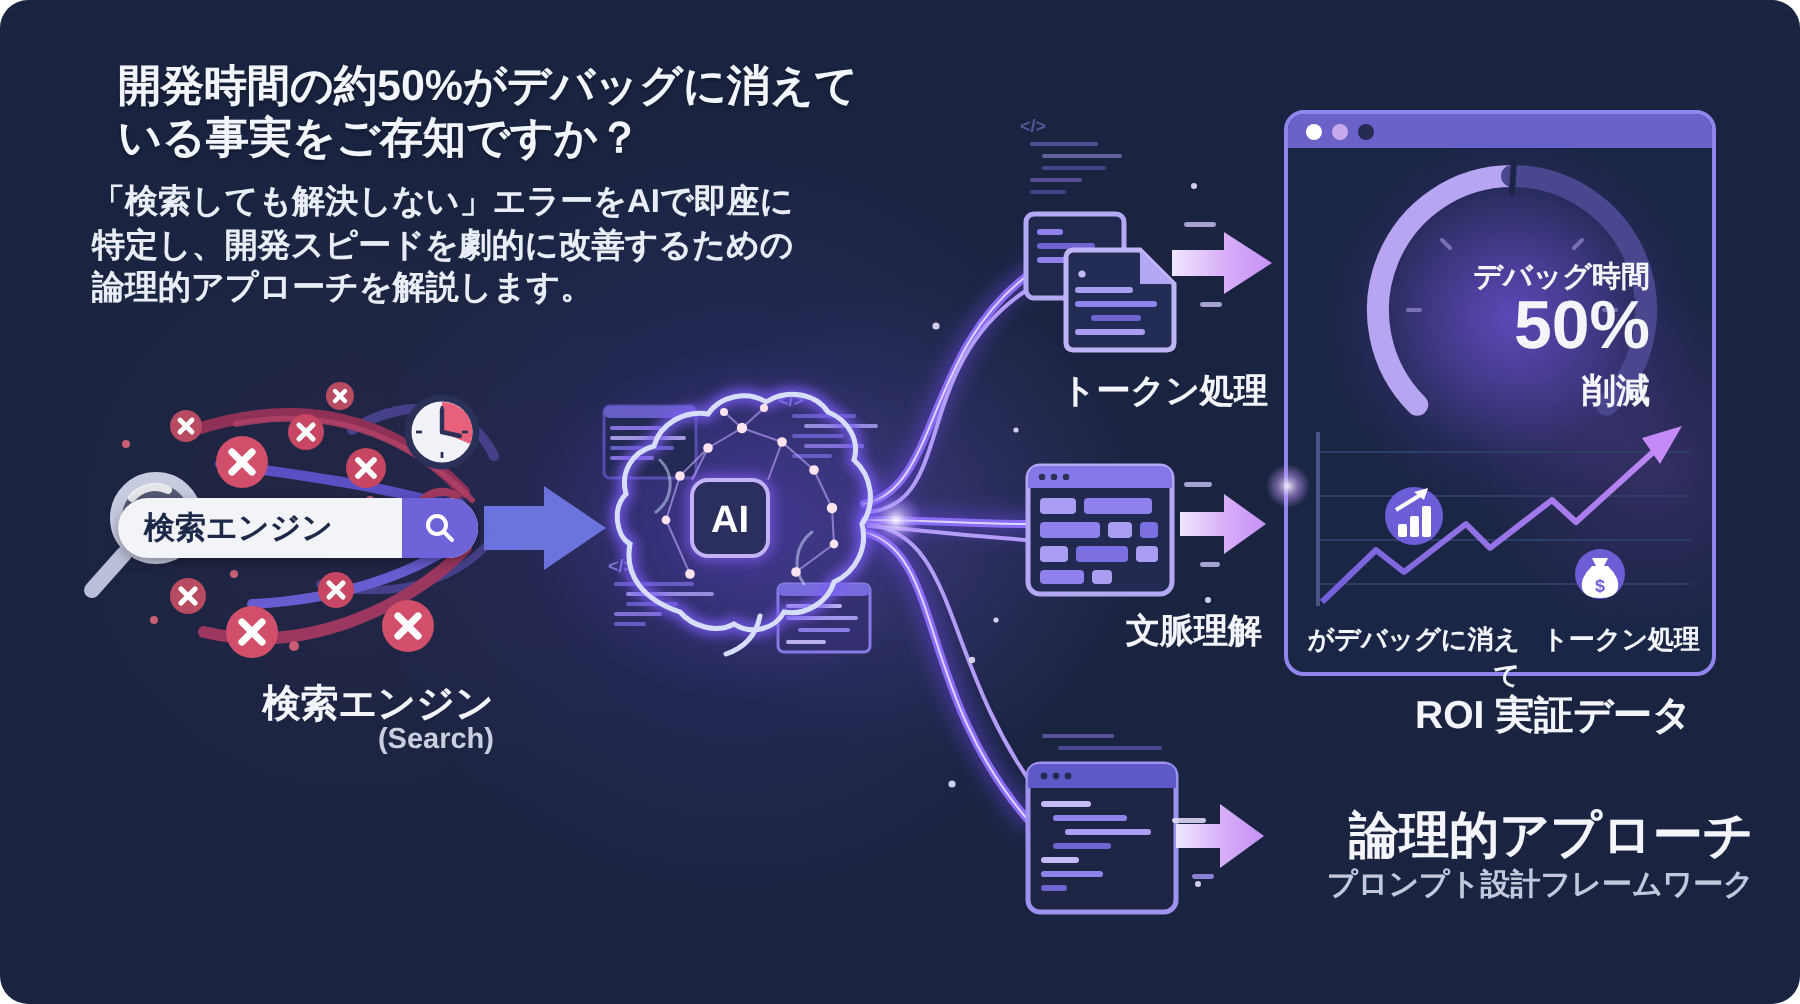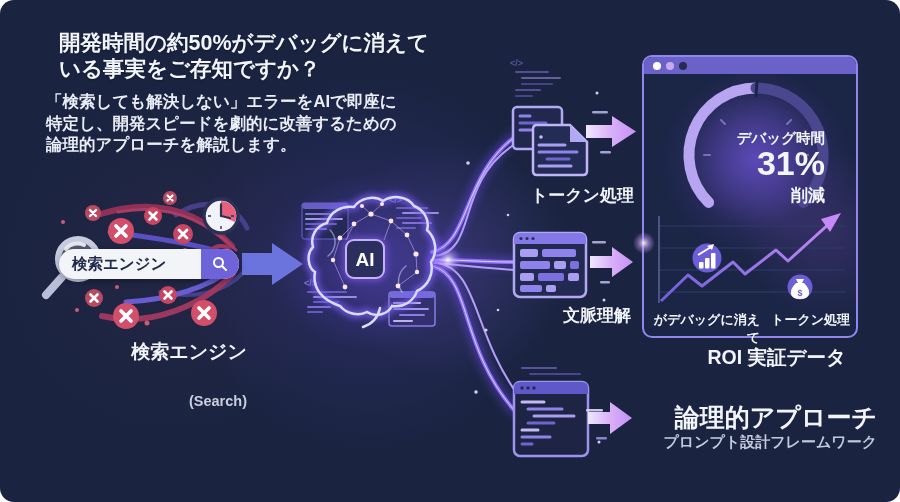--- a/index.html
+++ b/index.html
@@ -362,21 +362,21 @@
     <span class="q">検索エンジン</span>
     <button class="searchbtn">
       <svg width="16" height="16" viewBox="0 0 16 16" style="vertical-align:middle">
         <circle cx="6.5" cy="6.5" r="4.5" fill="none" stroke="#ffffff" stroke-width="2"></circle>
         <line x1="10" y1="10" x2="14" y2="14" stroke="#ffffff" stroke-width="2" stroke-linecap="round"></line>
       </svg>
     </button>
   </div>
 
   <div class="abs lbl" style="left:47px;top:339px;width:200px;font-size:19px;">検索エンジン</div>
-  <div class="abs lbl" style="left:47px;top:362px;width:200px;font-size:14.5px;color:#c9cfdf;margin-top:31px;">(Search)</div>
+  <div class="abs lbl" style="left:47px;top:362px;width:200px;font-size:14.5px;color:#c9cfdf;">(Search)</div>
   <div class="abs lbl" style="left:474px;top:184px;width:160px;font-size:17px;">トークン処理</div>
   <div class="abs lbl" style="left:471px;top:304px;width:160px;font-size:17px;">文脈理解</div>
   <div class="abs lbl" style="left:646px;top:344px;width:200px;font-size:19.5px;">ROI 実証データ</div>
   <div class="abs lbl" style="left:617px;top:401px;width:260px;font-size:25px;font-weight:800;">論理的アプローチ</div>
   <div class="abs lbl" style="left:617px;top:433px;width:260px;font-size:15px;color:#c3c9dc;font-weight:600;">プロンプト設計フレームワーク</div>
 
   <div class="abs panel">
     <div class="titlebar">
       <span class="dot" style="left:9px;background:#ffffff;"></span>
       <span class="dot" style="left:22px;background:#c9a9ee;"></span>
@@ -438,18 +438,18 @@
       <g>
         <circle cx="800" cy="287" r="12.5" fill="#6c5ed6"></circle>
         <polygon points="796,279 804,279 802,283 798,283" fill="#ffffff"></polygon>
         <path d="M 796 283 Q 790 289 791 294 Q 792 299 800 299 Q 808 299 809 294 Q 810 289 804 283 Z" fill="#ffffff"></path>
         <text x="800" y="296" text-anchor="middle" font-size="9" font-weight="bold" fill="#6c5ed6">$</text>
       </g>
     </g>
   </svg>
 
   <div class="abs lbl z5" style="left:675px;top:129px;width:150px;font-size:14.5px;">デバッグ時間</div>
-  <div class="abs lbl z5" style="left:675px;top:144px;width:150px;font-size:34px;font-weight:800;">31%</div>
+  <div class="abs lbl z5" style="left:675px;top:144px;width:150px;font-size:34px;font-weight:800;">50%</div>
   <div class="abs lbl z5" style="left:675px;top:184px;width:150px;font-size:17px;">削減</div>
   <div class="abs lbl z5" style="left:648px;top:311px;width:112px;font-size:13px;">がデバッグに消えて</div>
   <div class="abs lbl z5" style="left:754px;top:311px;width:96px;font-size:13px;">トークン処理</div>
 
 </div>
 
 </body></html>

